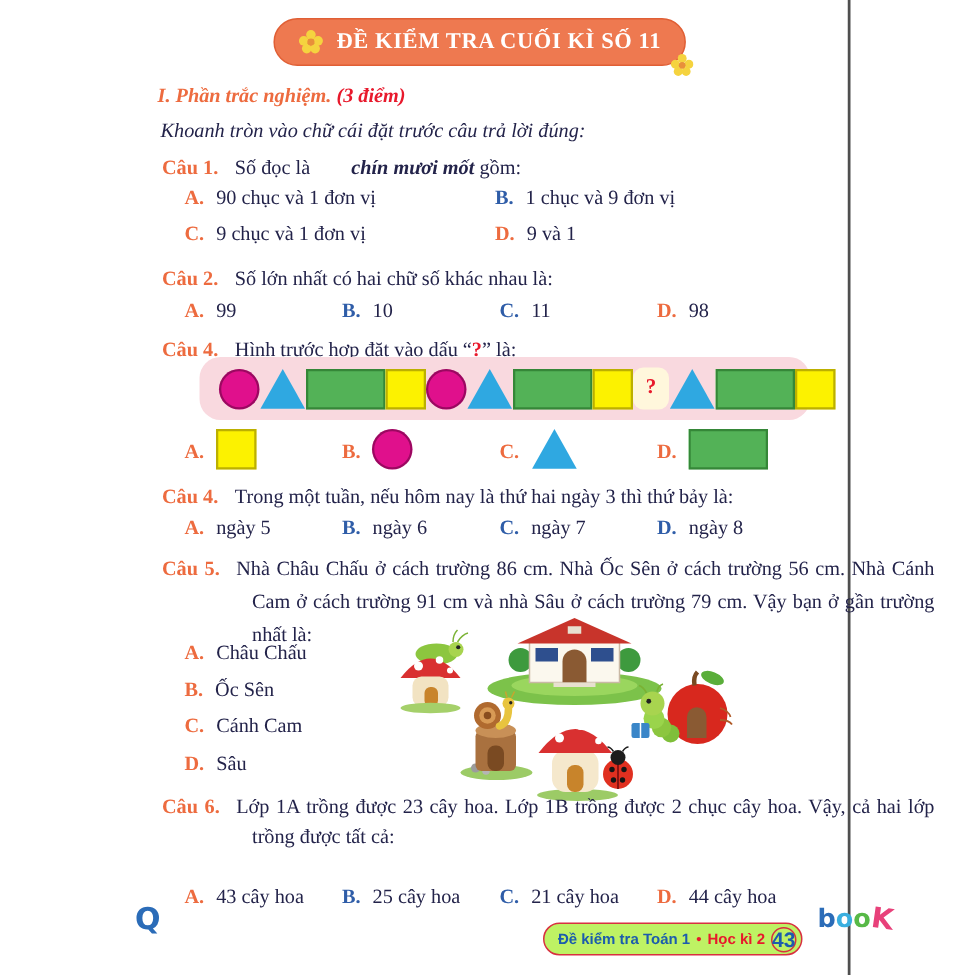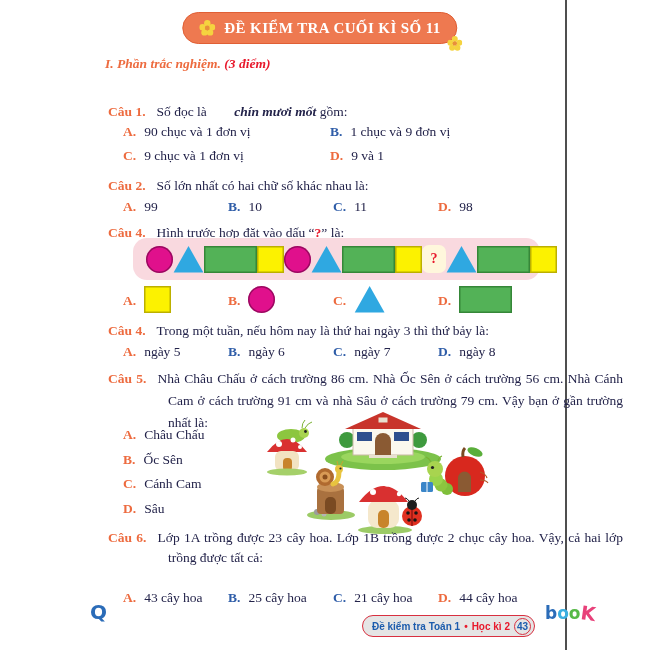--- a/index.html
+++ b/index.html
@@ -51,26 +51,26 @@
   .shrow{top:285px;height:32px;}
   .shrow .opt{align-items:center;}
   .qmark{color:var(--red,#E8192C);font-weight:bold;}
 
   
   .illus{position:absolute;left:180px;top:410px;width:240px;height:128px;}
 
   
   .footer-pill{position:absolute;right:30px;top:615px;height:18px;display:flex;align-items:center;gap:4px;
     border:1.5px solid #D83040;border-radius:11px;padding:1px 3px 1px 9px;
-    font-family:"Liberation Sans","DejaVu Sans",sans-serif;font-size:10px;font-weight:bold;white-space:nowrap;background:#e5e5e5;}
+    font-family:"Liberation Sans","DejaVu Sans",sans-serif;font-size:10px;font-weight:bold;white-space:nowrap;background:#bef264;}
   .footer-pill .series{color:var(--footer_blue,#1C5CAD);}
   .footer-pill .dot{color:var(--red,#E8192C);}
   .footer-pill .term{color:var(--red,#E8192C);}
   .footer-pill .pagenum{width:15px;height:15px;border:1.2px solid #D83040;border-radius:50%;
-    display:flex;align-items:center;justify-content:center;font-size:10px;color:var(--footer_blue,#1C5CAD);}
+    display:flex;align-items:center;justify-content:center;font-size:14px;color:var(--footer_blue,#1C5CAD);}
 
   .logo{position:absolute;left:15px;top:601px;font-family:"DejaVu Sans","Liberation Sans",sans-serif;
     font-weight:bold;font-size:17px;display:flex;align-items:flex-end;line-height:20px;}
   .logo .q{position:static;padding:0;text-indent:0;font-size:20px;color:#2B6CB8;}
   .logo .b{color:#2B6CB8;}
   .logo .o1{color:#3AAFE0;}
   .logo .o2{color:#57B947;}
   .logo .k{color:#E8417A;font-size:19px;transform:rotate(8deg);}
 </style>
 </head>
@@ -102,20 +102,21 @@
           <circle cx="13.5" cy="15.5" r="4"></circle>
         </g>
       <circle cx="10" cy="10" r="3" fill="#E8903A"></circle>
     </svg>
   </div>
 
   <div class="section-title">
     <span class="s1">I. Phần trắc nghiệm.</span>
     <span class="s2">(3 điểm)</span>
   </div>
+  <div class="instruction">Khoanh tròn vào chữ cái đặt trước câu trả lời đúng:</div>
 
   <div class="q" style="top:101px">
     <span class="qlabel">Câu 1.</span><span>Số đọc là </span><b><i>chín mươi mốt</i></b><span> gồm:</span>
   </div>
   <div class="optrow" style="top:124px">
     <div class="opt wide">
         <span class="lt">A.</span>
         <span>90 chục và 1 đơn vị</span>
       </div>
     <div class="opt wide">

